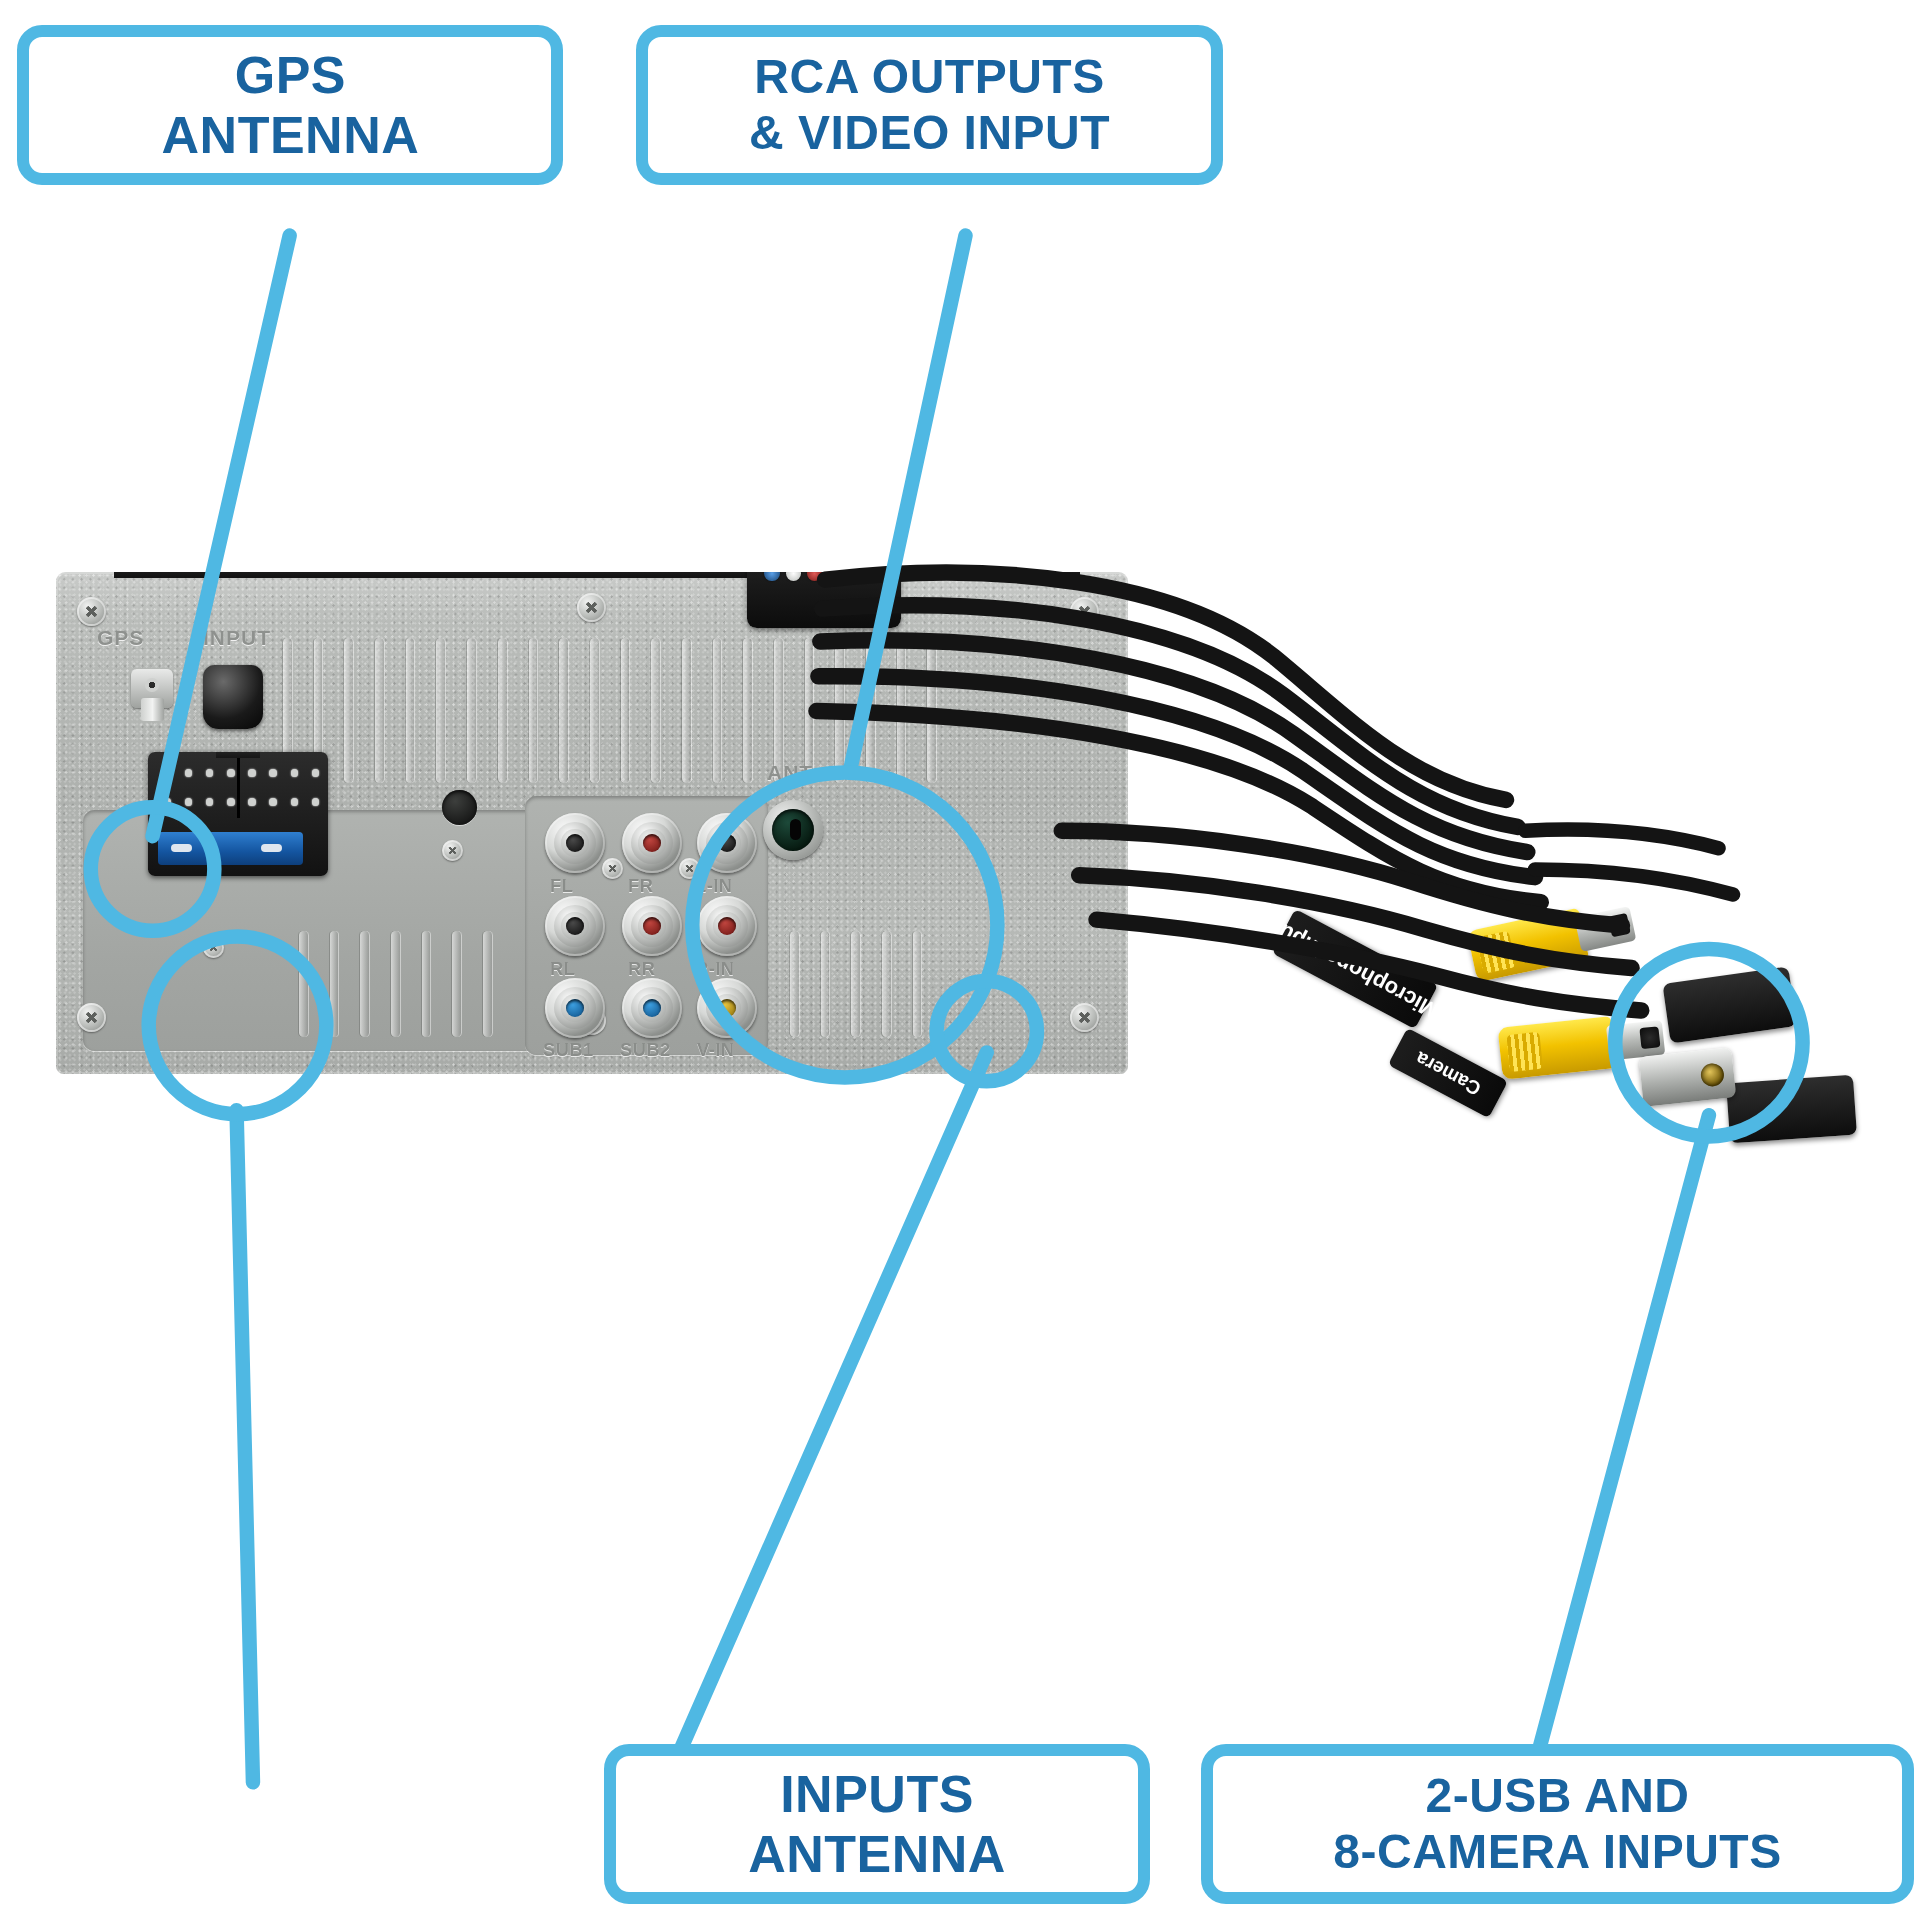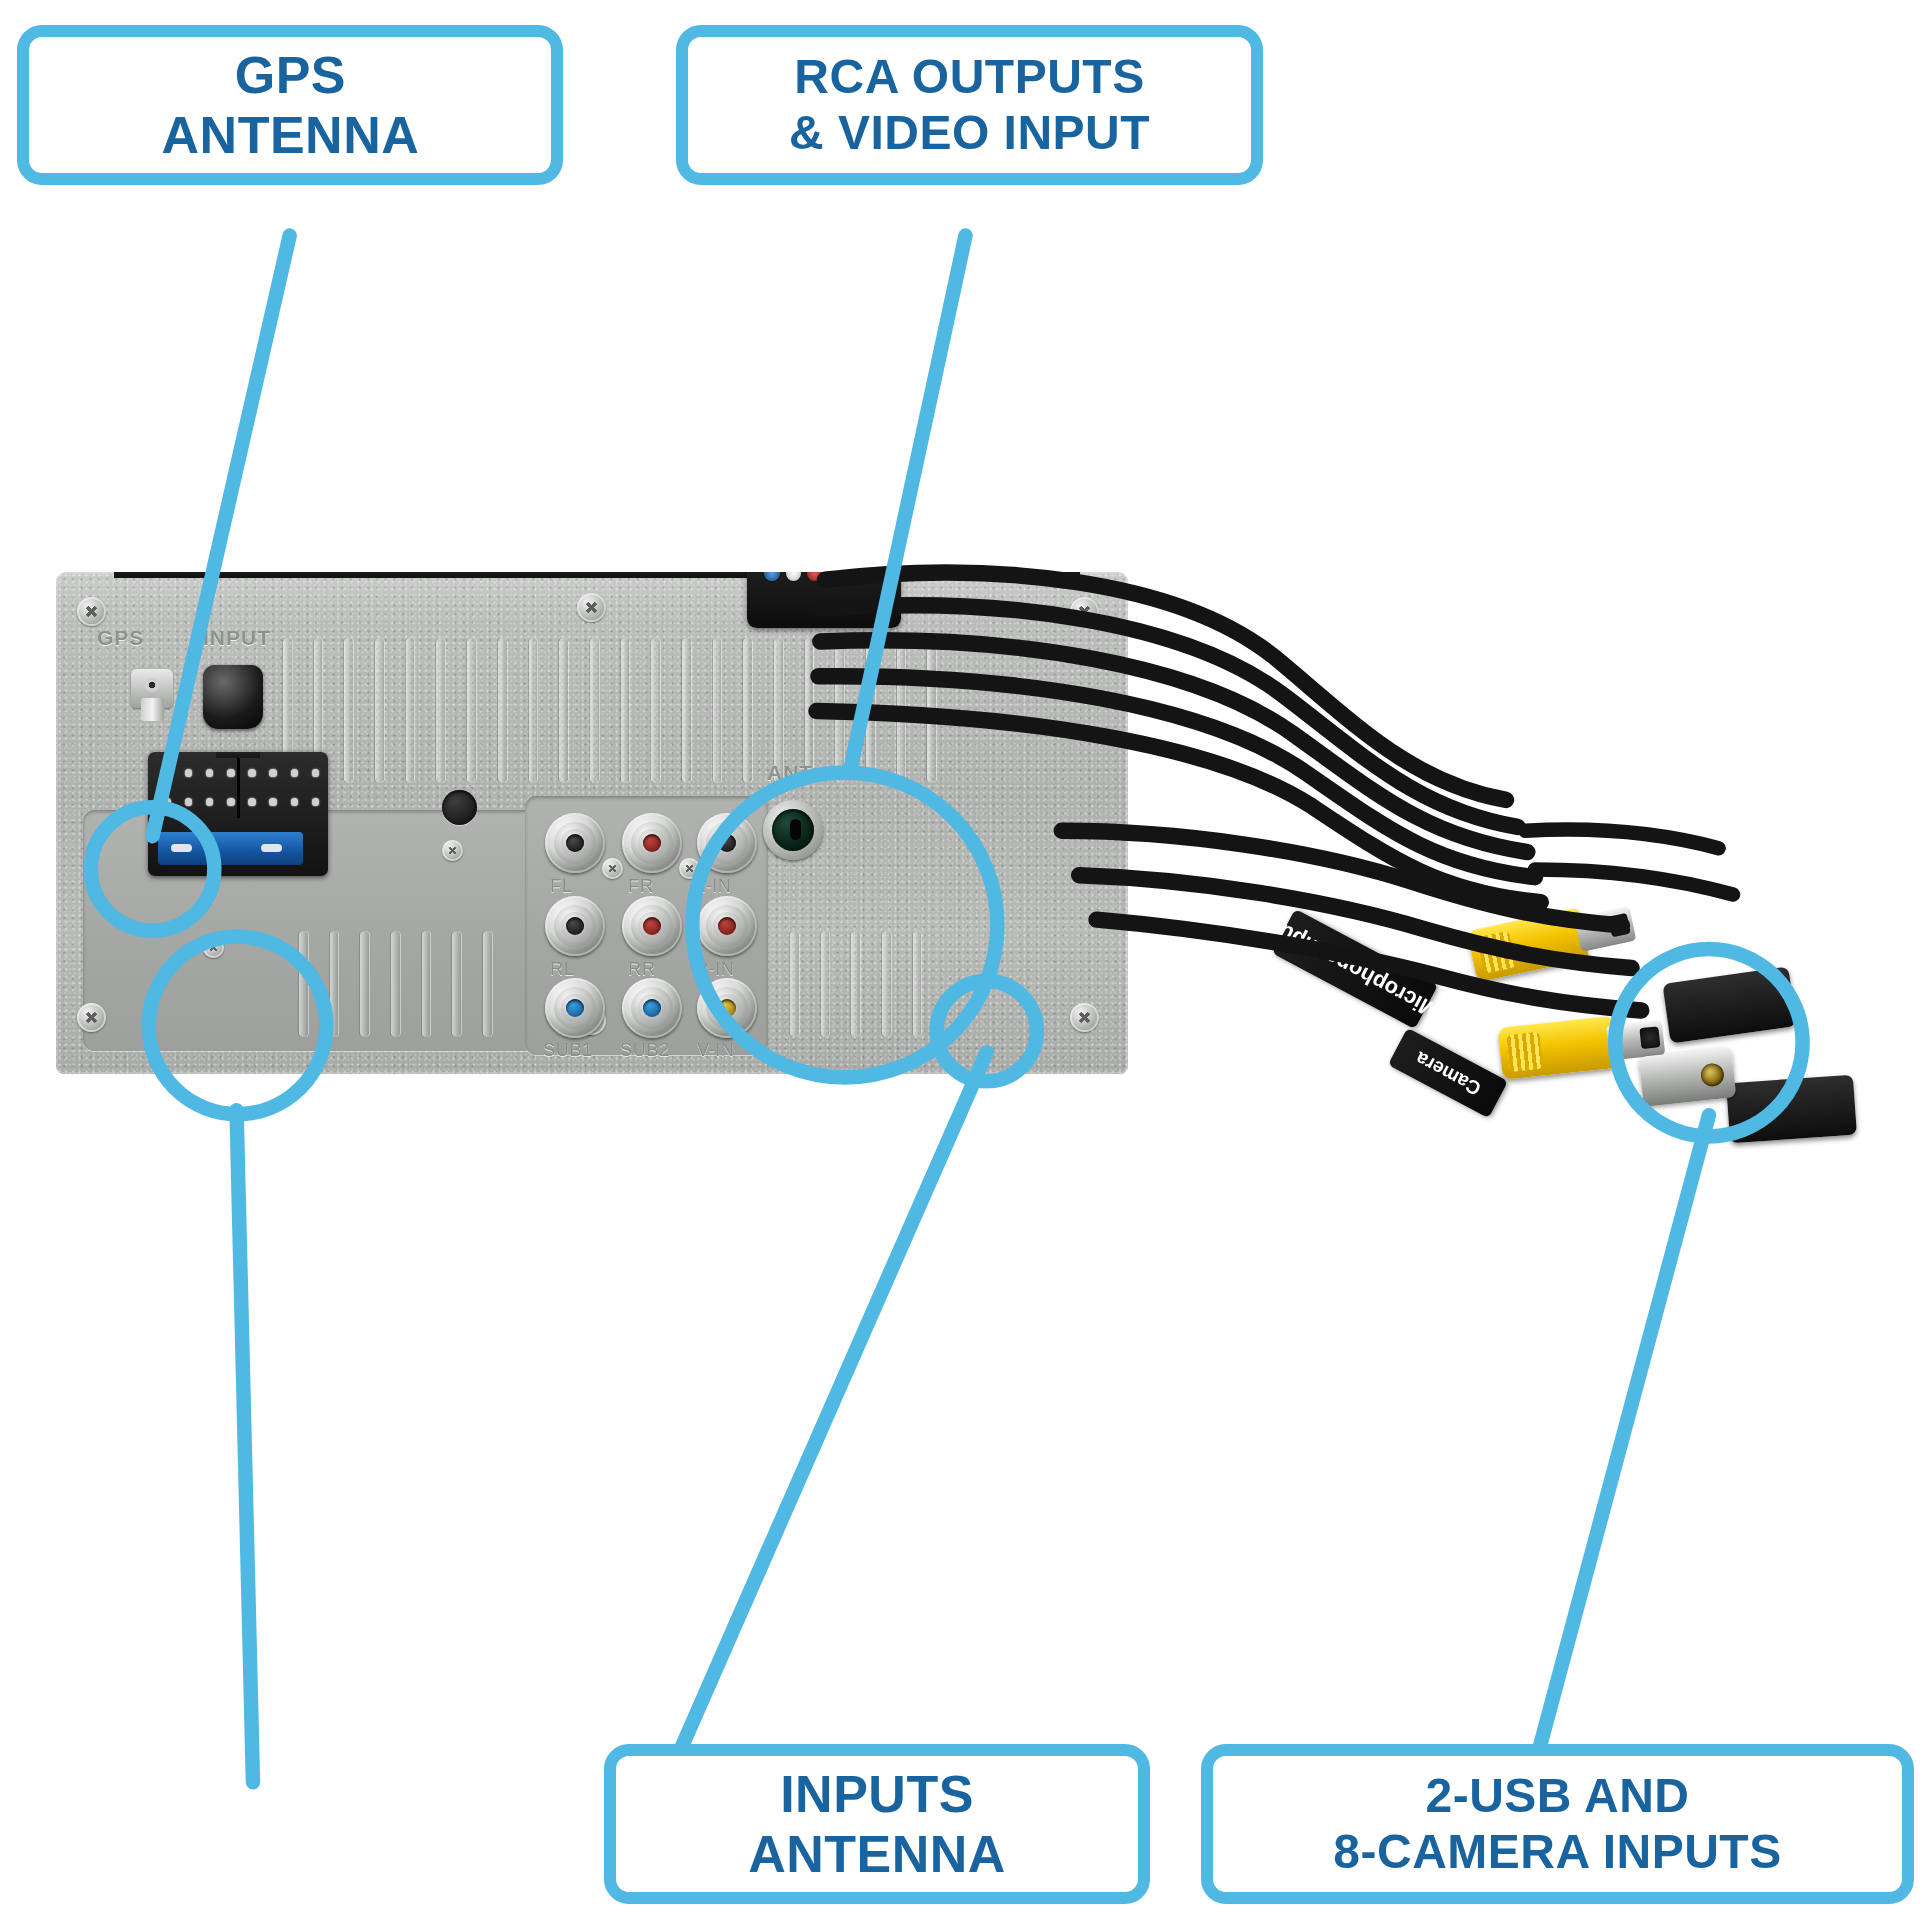--- a/index.html
+++ b/index.html
@@ -88,21 +88,21 @@
     background:radial-gradient(circle at 36% 30%,#ffffff,#c6c8c6 45%,#7a7d7a 100%);}
   .rca .ring3{position:absolute;inset:16.4px;border-radius:50%;
     background:radial-gradient(circle at 35% 30%,#f0f1f0,#9a9d9a);}
   .rca .core{position:absolute;inset:21px;border-radius:50%;
     box-shadow:inset 0 1.9px 2.9px rgba(0,0,0,.7);}
   .rca.k .core{background:radial-gradient(circle at 38% 32%,#4a4a4a,#0b0b0b);}
   .rca.r .core{background:radial-gradient(circle at 38% 32%,#c0453f,#6b1411);}
   .rca.b .core{background:radial-gradient(circle at 38% 32%,#3c9fe0,#0d4f86);}
   .rca.y .core{background:radial-gradient(circle at 38% 32%,#e8c53f,#8a6c06);}
 
-  .jlabel{position:absolute;font-size:18.3px;font-weight:400;color:#8a8d8a;
+  .jlabel{position:absolute;font-size:18.3px;font-weight:700;color:#8a8d8a;
     text-shadow:0 1px 0 rgba(255,255,255,.75);letter-spacing:0.5px;white-space:nowrap;}
 
   .engraved{position:absolute;font-size:21px;font-weight:700;color:#8e918e;
     text-shadow:0 1px 0 rgba(255,255,255,.8);letter-spacing:1px;white-space:nowrap;}
 
   
   .gpsjack{position:absolute;width:50px;height:60px;}
   .gpsjack .hex{position:absolute;left:3.9px;top:7.7px;width:42px;height:39px;border-radius:5.8px;
     background:linear-gradient(180deg,#e9eae9,#9fa29f);box-shadow:0 1px 1.9px rgba(0,0,0,.4);}
   .gpsjack .barrel{position:absolute;left:13.5px;top:37px;width:23px;height:23px;border-radius:2.9px;
@@ -456,21 +456,21 @@
 
   <div class="conn jackfem" style="left:1641px;top:1052px;transform:rotate(-6deg);">
     <div class="hole"></div>
   </div>
 
   <div class="callout" style="left:17.4px;top:25px;width:546px;height:160px;font-size:52px;">
     <span class="ln">GPS</span>
     <span class="ln">ANTENNA</span>
   </div>
 
-  <div class="callout" style="left:676px;top:25px;width:587px;height:160px;font-size:48px;">
+  <div class="callout" style="left:636px;top:25px;width:587px;height:160px;font-size:48px;">
     <span class="ln">RCA OUTPUTS</span>
     <span class="ln">&amp; VIDEO INPUT</span>
   </div>
 
 
   <div class="callout" style="left:604px;top:1744px;width:546px;height:160px;font-size:52px;">
     <span class="ln">INPUTS</span>
     <span class="ln">ANTENNA</span>
   </div>
 

